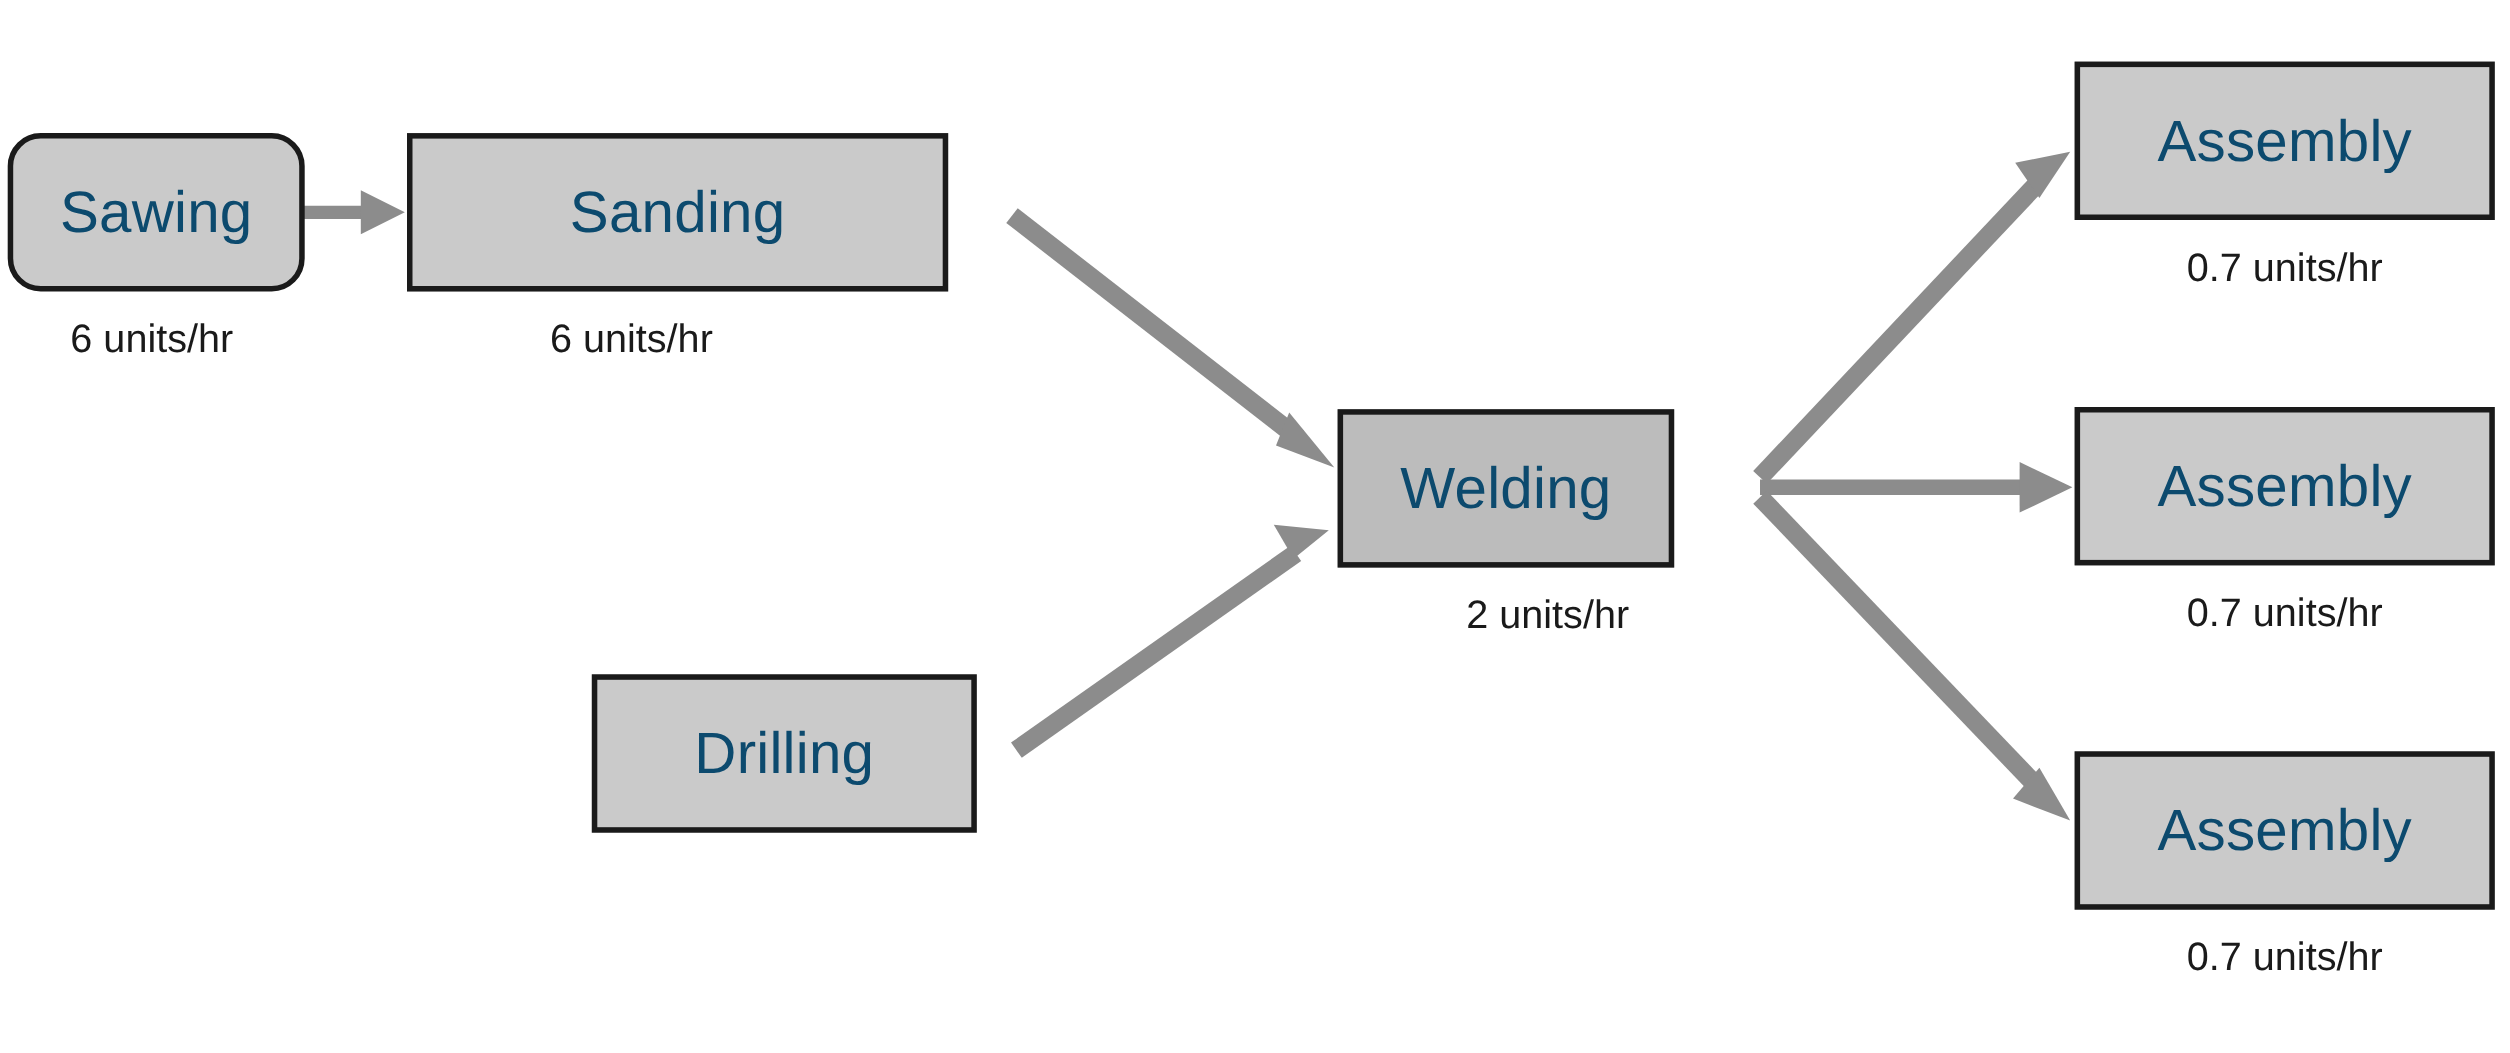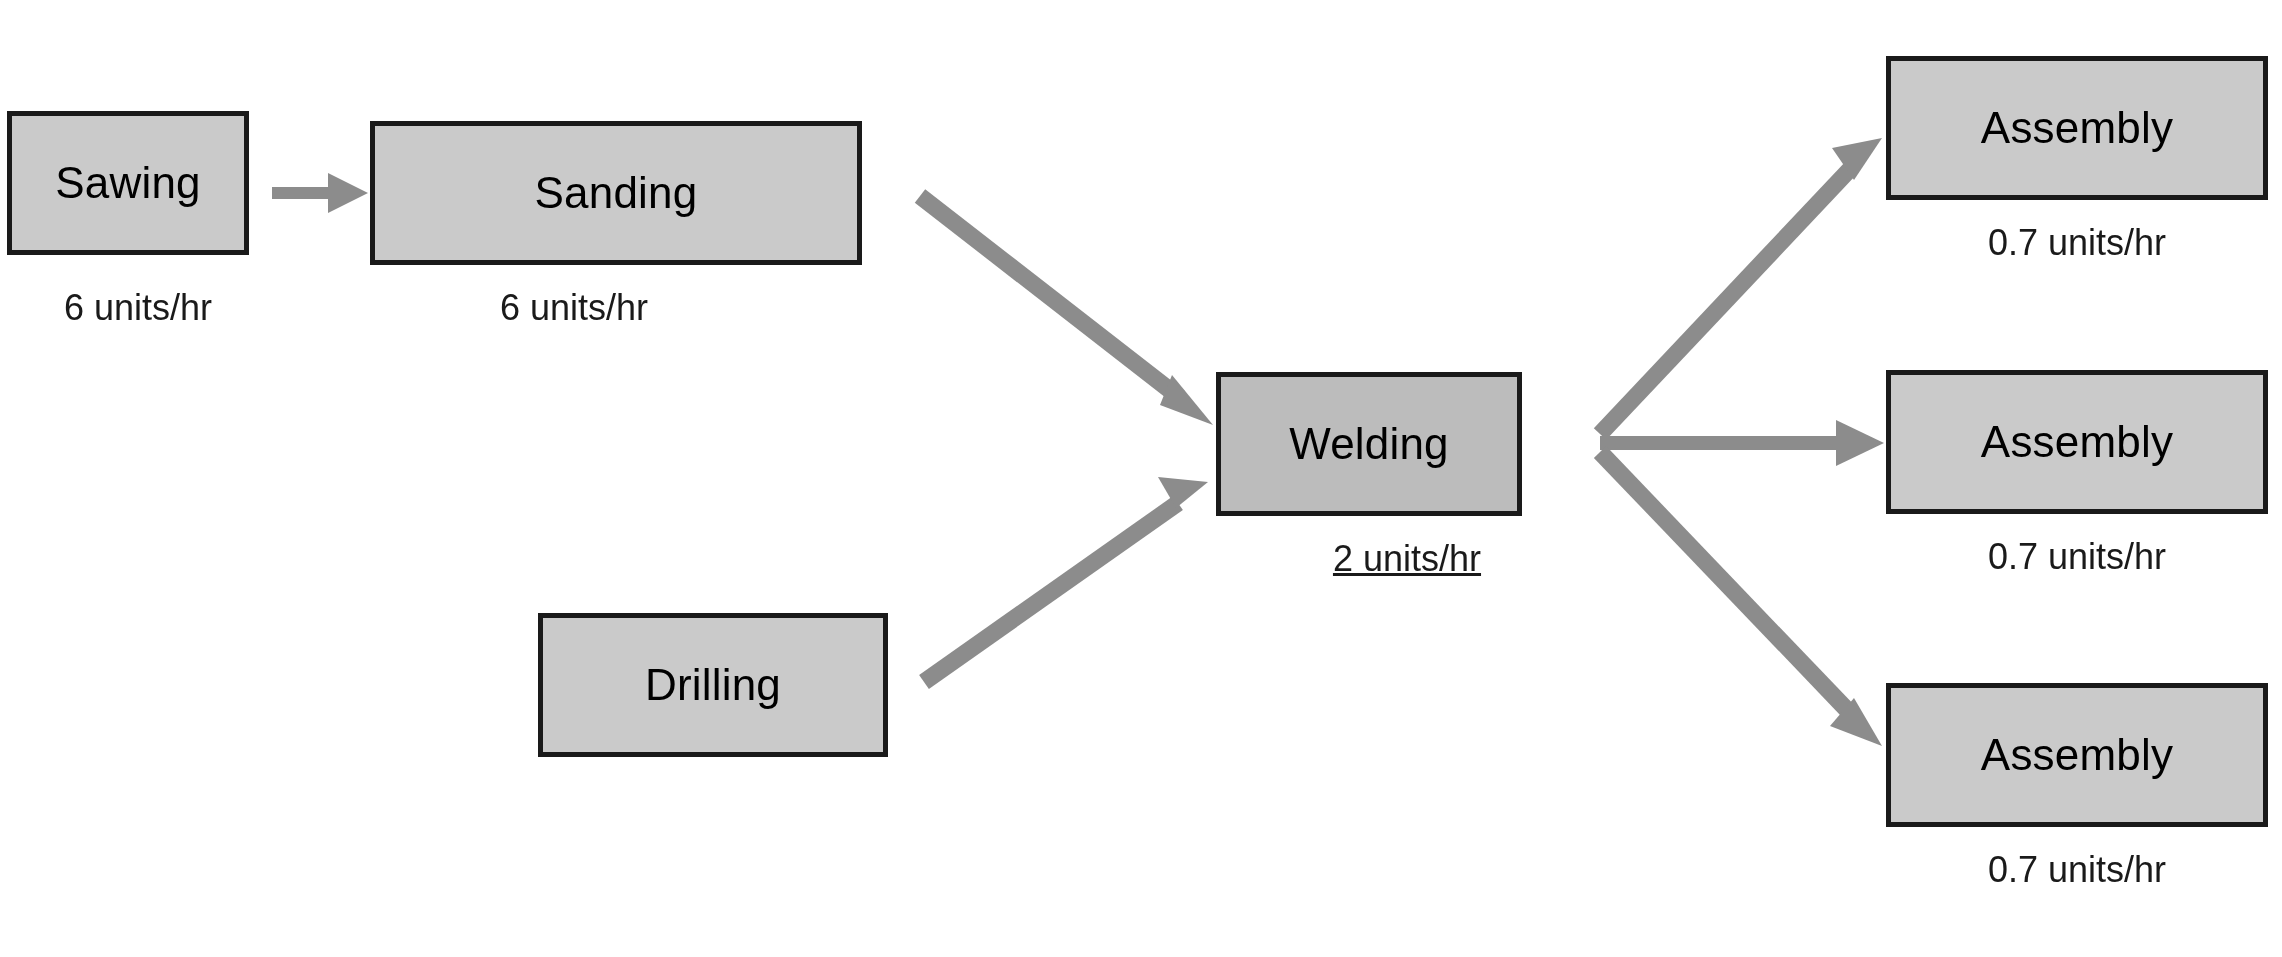--- a/index.html
+++ b/index.html
@@ -31,22 +31,22 @@
     border: 5px solid #1a1a1a;
     background: #cacaca;
     display: flex;
     align-items: center;
     justify-content: center;
   }
   .node-box.accent {
     background: #bcbcbc;
   }
   .node-label {
-    font-size: 44px;
-    color: #000000;
+    font-size: 53px;
+    color: #0c4a6e;
     line-height: 1;
     letter-spacing: 0.2px;
     white-space: nowrap;
   }
   .rate-label {
     position: absolute;
     font-size: 36px;
     color: #1a1a1a;
     line-height: 1;
     white-space: nowrap;
@@ -84,38 +84,38 @@
       <line x1="1600" y1="443" x2="1840" y2="443" stroke="#8c8c8c" stroke-width="14"></line>
       <polygon points="1884,443 1836,420 1836,466" fill="#8c8c8c"></polygon>
     </g>
 
     <g>
       <line x1="1600" y1="452" x2="1850" y2="713" stroke="#8c8c8c" stroke-width="17"></line>
       <polygon points="1882,746 1830,726 1854,698" fill="#8c8c8c"></polygon>
     </g>
   </svg>
 
-  <div class="node-box" style="left:7px; top:111px; width:242px; height:144px;">
+  <div class="node-box" style="left:7px; top:121px; width:270px; height:144px;border-radius:30px;">
     <span class="node-label">Sawing</span>
   </div>
   <div class="rate-label" style="left:7px; top:290px; width:262px;">6 units/hr</div>
 
   <div class="node-box" style="left:370px; top:121px; width:492px; height:144px;">
     <span class="node-label">Sanding</span>
   </div>
   <div class="rate-label" style="left:370px; top:290px; width:408px;">6 units/hr</div>
 
   <div class="node-box" style="left:538px; top:613px; width:350px; height:144px;">
     <span class="node-label">Drilling</span>
   </div>
 
   <div class="node-box accent" style="left:1216px; top:372px; width:306px; height:144px;">
     <span class="node-label">Welding</span>
   </div>
-  <div class="rate-label" style="left:1216px; top:541px; width:382px;text-decoration:underline;">2 units/hr</div>
+  <div class="rate-label" style="left:1216px; top:541px; width:382px;">2 units/hr</div>
 
   <div class="node-box" style="left:1886px; top:56px; width:382px; height:144px;">
     <span class="node-label">Assembly</span>
   </div>
   <div class="rate-label" style="left:1886px; top:225px; width:382px;">0.7 units/hr</div>
 
   <div class="node-box" style="left:1886px; top:370px; width:382px; height:144px;">
     <span class="node-label">Assembly</span>
   </div>
   <div class="rate-label" style="left:1886px; top:539px; width:382px;">0.7 units/hr</div>

